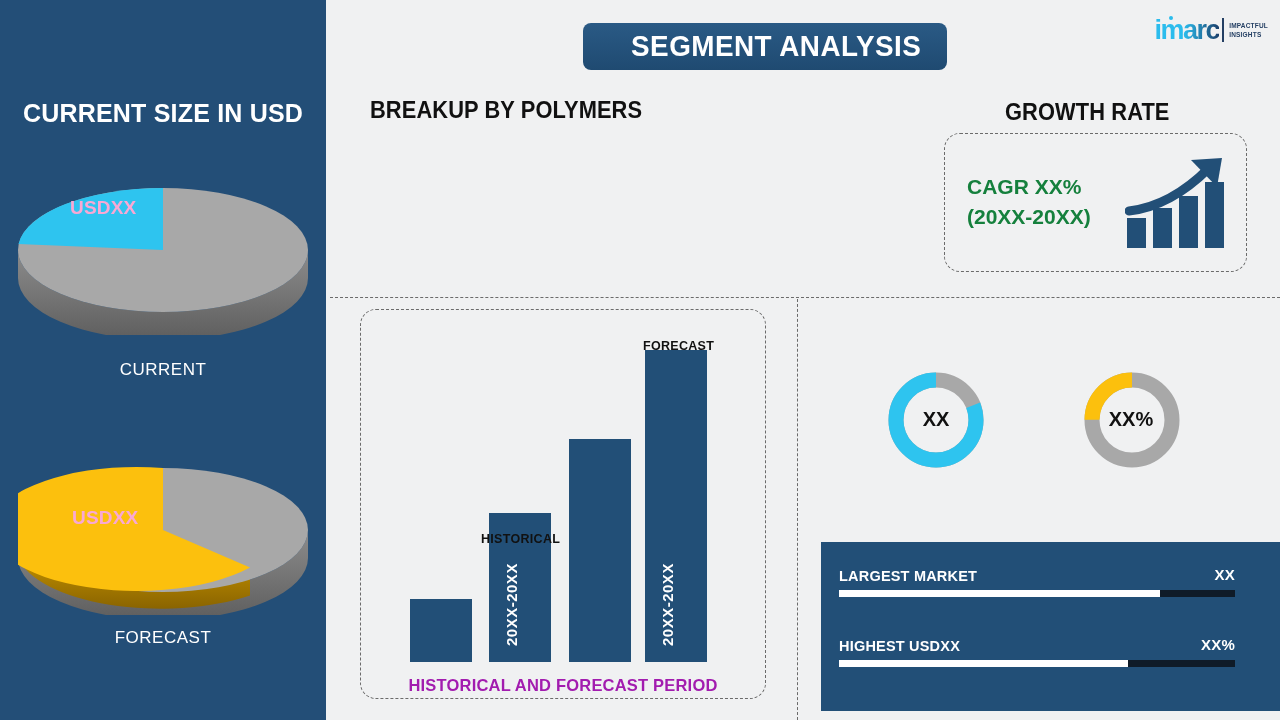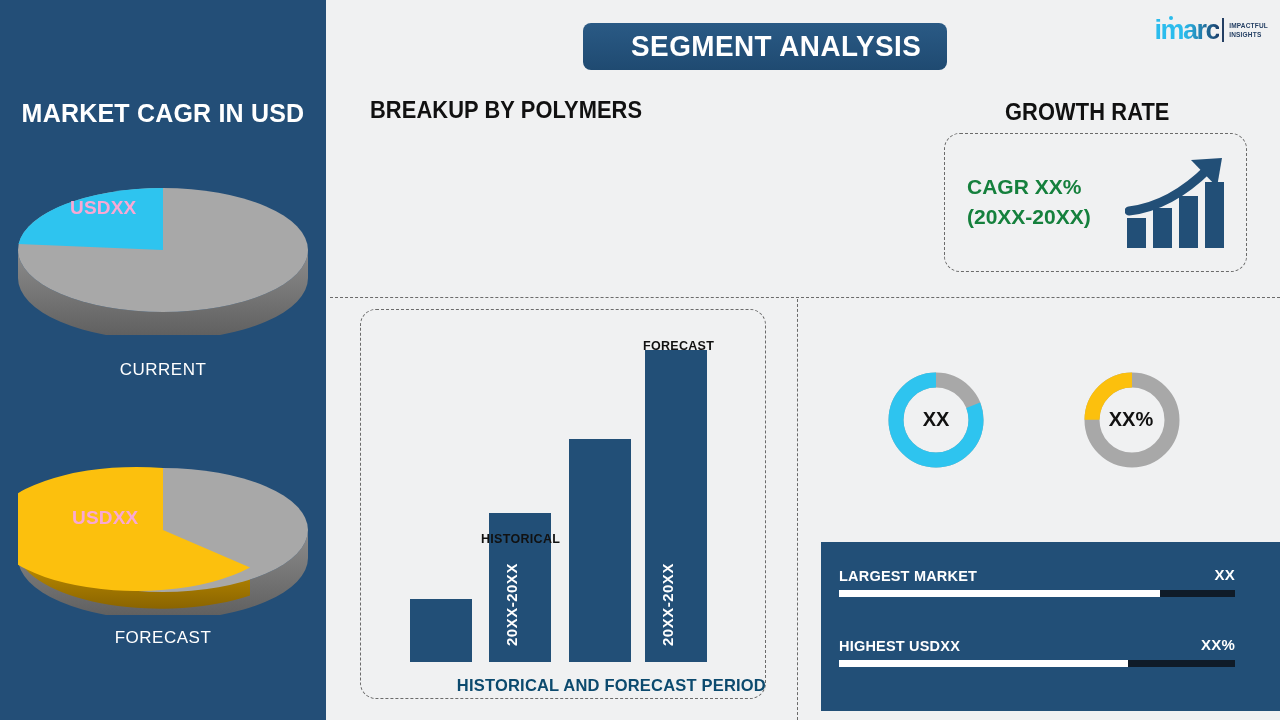--- a/index.html
+++ b/index.html
@@ -108,22 +108,22 @@
   .bar-vlabel {
     position:absolute; color:#ffffff; font-size:15px; font-weight:bold;
     letter-spacing:.5px; white-space:nowrap;
     transform:rotate(-90deg); transform-origin:left bottom;
   }
   .bar-toplabel {
     position:absolute; color:#111; font-size:12.5px; font-weight:bold;
     letter-spacing:.3px; white-space:nowrap;
   }
   #chart-caption {
-    position:absolute; left:0; bottom:4px; width:406px; text-align:right;
-    color:#0c4a6e; font-size:16.5px; font-weight:bold; letter-spacing:.2px;
+    position:absolute; left:0; bottom:4px; width:406px; text-align:center;
+    color:#a21caf; font-size:16.5px; font-weight:bold; letter-spacing:.2px;
   }
 
   
   .donut-center {
     position:absolute; color:#111; font-weight:bold; font-size:20px;
     text-align:center; width:90px;
   }
   #donut1-val { left:891px; top:408px; }
   #donut2-val { left:1086px; top:408px; }
 
@@ -149,21 +149,21 @@
   }
   .stat-fill { height:7px; background:#ffffff; }
 </style>
 </head>
 <body>
 
 <div id="root">
 
   <div id="sidebar">
 
-    <div id="sidebar-title">MARKET CAGR IN USD</div>
+    <div id="sidebar-title">CURRENT SIZE IN USD</div>
 
     <div class="pie-wrap" id="pie-current-wrap">
       <svg width="290" height="175" viewBox="0 0 290 175">
         <defs>
           <linearGradient id="gsideGray" x1="0" y1="0" x2="0" y2="1">
             <stop offset="0%" stop-color="#8c8c8c"></stop>
               <stop offset="100%" stop-color="#5e5e5e"></stop>
           </linearGradient>
         </defs>
 

